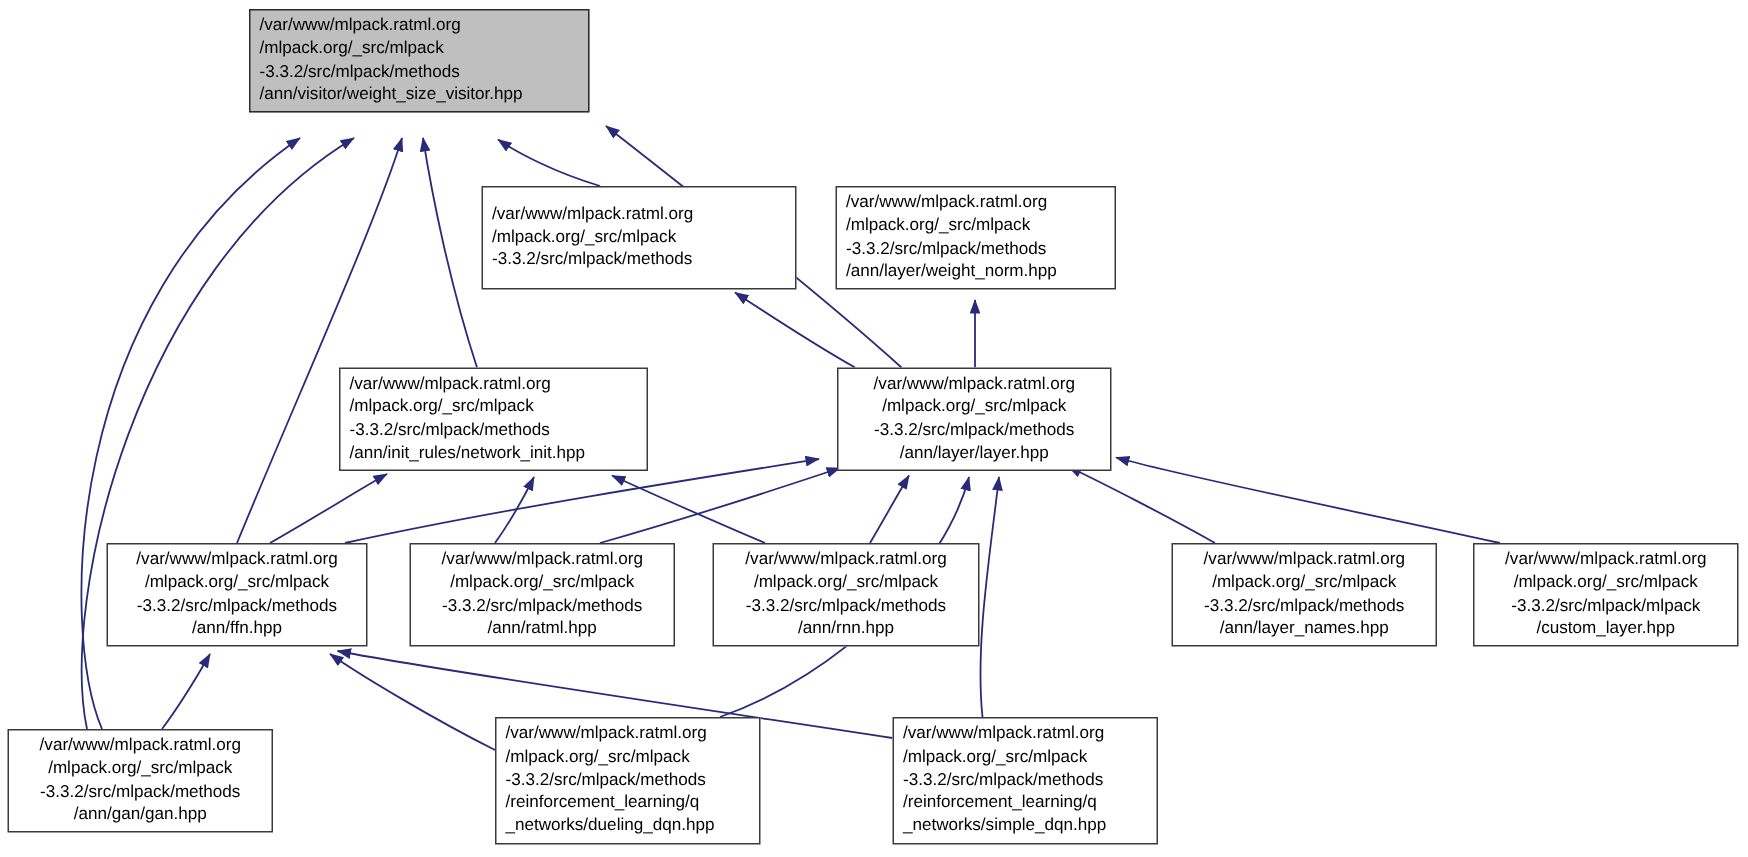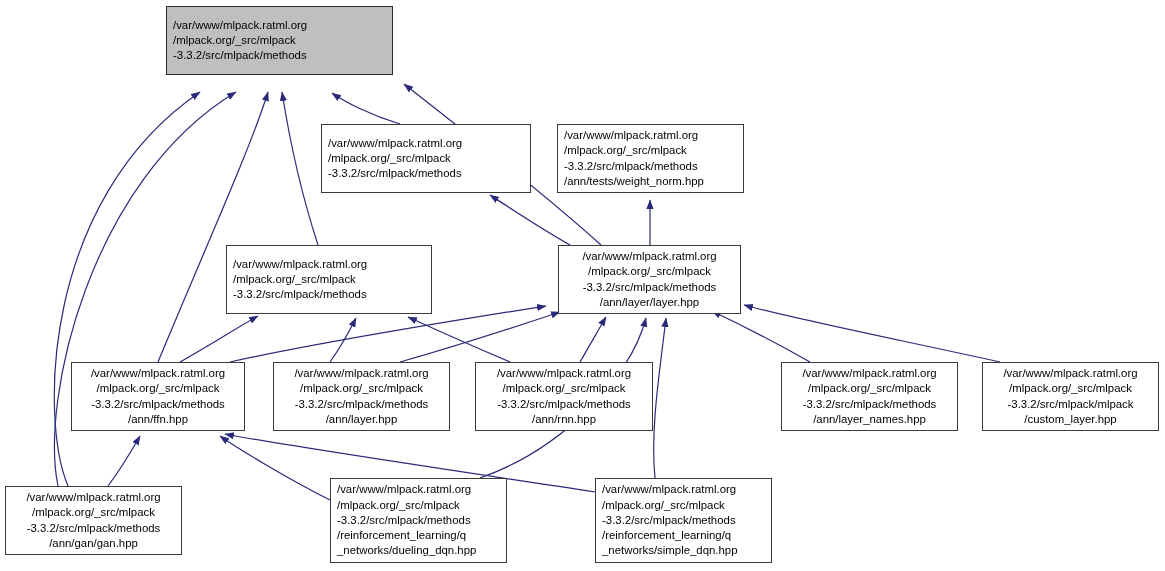--- a/index.html
+++ b/index.html
@@ -82,27 +82,27 @@
         <path d="M 810 362 C 780 345 735 322 712 311" fill="none" stroke="#2a2a7a" stroke-width="1.2" marker-end="url(#arrow)"></path>
         <path d="M 1000 362 C 900 340 790 318 744 305" fill="none" stroke="#2a2a7a" stroke-width="1.2" marker-end="url(#arrow)"></path>
         <path d="M 480 478 C 560 450 630 380 646 318" fill="none" stroke="#2a2a7a" stroke-width="1.2" marker-end="url(#arrow)"></path>
         <path d="M 655 478 C 650 430 660 370 666 318" fill="none" stroke="#2a2a7a" stroke-width="1.2" marker-end="url(#arrow)"></path>
         <path d="M 108 486 C 120 470 132 450 140 436" fill="none" stroke="#2a2a7a" stroke-width="1.2" marker-end="url(#arrow)"></path>
         <path d="M 330 500 C 290 480 240 450 220 436" fill="none" stroke="#2a2a7a" stroke-width="1.2" marker-end="url(#arrow)"></path>
         <path d="M 595 492 C 450 470 280 445 225 434" fill="none" stroke="#2a2a7a" stroke-width="1.2" marker-end="url(#arrow)"></path>
       </g>
   </svg>
   <div id="nodes-layer">
-      <div class="node root left" style="left: 166px; top: 6px; width: 227px; height: 69px;"><span class="ln">/var/www/mlpack.ratml.org</span><span class="ln">/mlpack.org/_src/mlpack</span><span class="ln">-3.3.2/src/mlpack/methods</span></div>
+      <div class="node root left" style="left: 166px; top: 6px; width: 227px; height: 69px;"><span class="ln">/var/www/mlpack.ratml.org</span><span class="ln">/mlpack.org/_src/mlpack</span><span class="ln">-3.3.2/src/mlpack/methods</span><span class="ln">/ann/visitor/weight_size_visitor.hpp</span></div>
       <div class="node left" style="left: 321px; top: 124px; width: 210px; height: 69px;"><span class="ln">/var/www/mlpack.ratml.org</span><span class="ln">/mlpack.org/_src/mlpack</span><span class="ln">-3.3.2/src/mlpack/methods</span></div>
-      <div class="node left" style="left: 557px; top: 124px; width: 187px; height: 69px;"><span class="ln">/var/www/mlpack.ratml.org</span><span class="ln">/mlpack.org/_src/mlpack</span><span class="ln">-3.3.2/src/mlpack/methods</span><span class="ln">/ann/tests/weight_norm.hpp</span></div>
-      <div class="node left" style="left: 226px; top: 245px; width: 206px; height: 69px;"><span class="ln">/var/www/mlpack.ratml.org</span><span class="ln">/mlpack.org/_src/mlpack</span><span class="ln">-3.3.2/src/mlpack/methods</span></div>
+      <div class="node left" style="left: 557px; top: 124px; width: 187px; height: 69px;"><span class="ln">/var/www/mlpack.ratml.org</span><span class="ln">/mlpack.org/_src/mlpack</span><span class="ln">-3.3.2/src/mlpack/methods</span><span class="ln">/ann/layer/weight_norm.hpp</span></div>
+      <div class="node left" style="left: 226px; top: 245px; width: 206px; height: 69px;"><span class="ln">/var/www/mlpack.ratml.org</span><span class="ln">/mlpack.org/_src/mlpack</span><span class="ln">-3.3.2/src/mlpack/methods</span><span class="ln">/ann/init_rules/network_init.hpp</span></div>
       <div class="node center" style="left: 558px; top: 245px; width: 183px; height: 69px;"><span class="ln">/var/www/mlpack.ratml.org</span><span class="ln">/mlpack.org/_src/mlpack</span><span class="ln">-3.3.2/src/mlpack/methods</span><span class="ln">/ann/layer/layer.hpp</span></div>
       <div class="node center" style="left: 71px; top: 362px; width: 174px; height: 69px;"><span class="ln">/var/www/mlpack.ratml.org</span><span class="ln">/mlpack.org/_src/mlpack</span><span class="ln">-3.3.2/src/mlpack/methods</span><span class="ln">/ann/ffn.hpp</span></div>
-      <div class="node center" style="left: 273px; top: 362px; width: 177px; height: 69px;"><span class="ln">/var/www/mlpack.ratml.org</span><span class="ln">/mlpack.org/_src/mlpack</span><span class="ln">-3.3.2/src/mlpack/methods</span><span class="ln">/ann/layer.hpp</span></div>
+      <div class="node center" style="left: 273px; top: 362px; width: 177px; height: 69px;"><span class="ln">/var/www/mlpack.ratml.org</span><span class="ln">/mlpack.org/_src/mlpack</span><span class="ln">-3.3.2/src/mlpack/methods</span><span class="ln">/ann/ratml.hpp</span></div>
       <div class="node center" style="left: 475px; top: 362px; width: 178px; height: 69px;"><span class="ln">/var/www/mlpack.ratml.org</span><span class="ln">/mlpack.org/_src/mlpack</span><span class="ln">-3.3.2/src/mlpack/methods</span><span class="ln">/ann/rnn.hpp</span></div>
       <div class="node center" style="left: 781px; top: 362px; width: 177px; height: 69px;"><span class="ln">/var/www/mlpack.ratml.org</span><span class="ln">/mlpack.org/_src/mlpack</span><span class="ln">-3.3.2/src/mlpack/methods</span><span class="ln">/ann/layer_names.hpp</span></div>
       <div class="node center" style="left: 982px; top: 362px; width: 177px; height: 69px;"><span class="ln">/var/www/mlpack.ratml.org</span><span class="ln">/mlpack.org/_src/mlpack</span><span class="ln">-3.3.2/src/mlpack/mlpack</span><span class="ln">/custom_layer.hpp</span></div>
       <div class="node center" style="left: 5px; top: 486px; width: 177px; height: 69px;"><span class="ln">/var/www/mlpack.ratml.org</span><span class="ln">/mlpack.org/_src/mlpack</span><span class="ln">-3.3.2/src/mlpack/methods</span><span class="ln">/ann/gan/gan.hpp</span></div>
       <div class="node left" style="left: 330px; top: 478px; width: 177px; height: 85px;"><span class="ln">/var/www/mlpack.ratml.org</span><span class="ln">/mlpack.org/_src/mlpack</span><span class="ln">-3.3.2/src/mlpack/methods</span><span class="ln">/reinforcement_learning/q</span><span class="ln">_networks/dueling_dqn.hpp</span></div>
       <div class="node left" style="left: 595px; top: 478px; width: 177px; height: 85px;"><span class="ln">/var/www/mlpack.ratml.org</span><span class="ln">/mlpack.org/_src/mlpack</span><span class="ln">-3.3.2/src/mlpack/methods</span><span class="ln">/reinforcement_learning/q</span><span class="ln">_networks/simple_dqn.hpp</span></div>
     </div>
 </div>
 
 </body></html>

